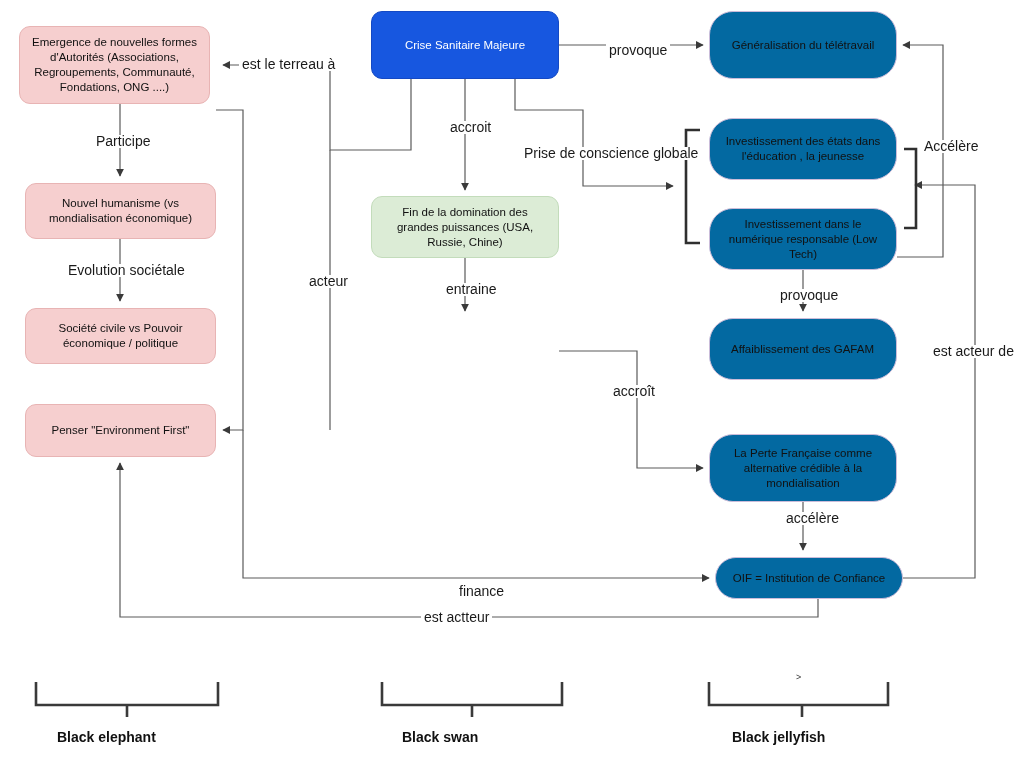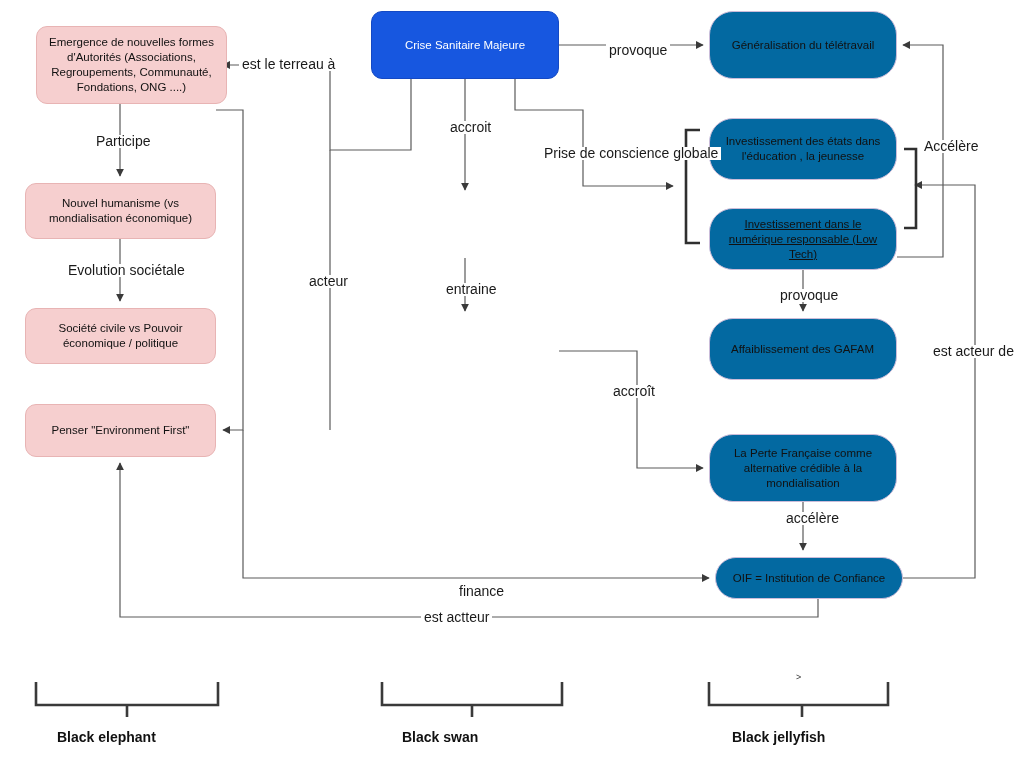--- a/index.html
+++ b/index.html
@@ -105,63 +105,66 @@
     <g class="bracketlayer" fill="none" stroke="#3a3a3a" stroke-width="2.6">
       <path d="M 36 682 L 36 705 L 218 705 L 218 682"></path>
       <path d="M 127 705 L 127 717"></path>
       <path d="M 382 682 L 382 705 L 562 705 L 562 682"></path>
       <path d="M 472 705 L 472 717"></path>
       <path d="M 709 682 L 709 705 L 888 705 L 888 682"></path>
       <path d="M 802 705 L 802 717"></path>
     </g>
   </svg>
 
-  <div class="node pink" style="left:36px;top:26px;width:191px;height:78px;">
+  <div class="node pink" style="left:19px;top:26px;width:191px;height:78px;">
       <span>Emergence de nouvelles formes d'Autorités (Associations, Regroupements, Communauté, Fondations, ONG ....)</span>
     </div>
   <div class="node pink" style="left:25px;top:183px;width:191px;height:56px;">
       <span>Nouvel humanisme (vs mondialisation économique)</span>
     </div>
   <div class="node pink" style="left:25px;top:308px;width:191px;height:56px;">
       <span>Société civile vs Pouvoir économique / politique</span>
     </div>
   <div class="node pink" style="left:25px;top:404px;width:191px;height:53px;">
       <span>Penser "Environment First"</span>
     </div>
 
   <div class="node blue" style="left:371px;top:11px;width:188px;height:68px;">
       <span>Crise Sanitaire Majeure</span>
     </div>
+  <div class="node green" style="left:371px;top:196px;width:188px;height:62px;">
+      <span>Fin de la domination des grandes puissances (USA, Russie, Chine)</span>
+    </div>
 
   <div class="node purple" style="left:709px;top:11px;width:188px;height:68px;">
       <span>Généralisation du télétravail</span>
     </div>
   <div class="node purple" style="left:709px;top:118px;width:188px;height:62px;">
       <span>Investissement des états dans l'éducation , la jeunesse</span>
     </div>
-  <div class="node purple" style="left:709px;top:208px;width:188px;height:62px;text-decoration:underline;">
+  <div class="node purple" style="left:709px;top:208px;width:188px;height:62px;">
       <span>Investissement dans le numérique responsable (Low Tech)</span>
     </div>
   <div class="node purple" style="left:709px;top:318px;width:188px;height:62px;padding-left:8px;">
       <span>Affaiblissement des GAFAM</span>
     </div>
   <div class="node purple" style="left:709px;top:434px;width:188px;height:68px;">
       <span>La Perte Française comme alternative crédible à la mondialisation</span>
     </div>
   <div class="node purple" style="left:715px;top:557px;width:188px;height:42px;">
       <span>OIF = Institution de Confiance</span>
     </div>
 
   <div class="elabel" style="left:239px;top:58px;">est le terreau à</div>
   <div class="elabel" style="left:93px;top:135px;">Participe</div>
   <div class="elabel" style="left:65px;top:264px;">Evolution sociétale</div>
   <div class="elabel" style="left:306px;top:275px;">acteur</div>
   <div class="elabel" style="left:606px;top:44px;">provoque</div>
   <div class="elabel" style="left:447px;top:121px;">accroit</div>
-  <div class="elabel" style="left:521px;top:147px;margin-left:20px;">Prise de conscience globale</div>
+  <div class="elabel" style="left:521px;top:147px;">Prise de conscience globale</div>
   <div class="elabel" style="left:443px;top:283px;">entraine</div>
   <div class="elabel" style="left:610px;top:385px;">accroît</div>
   <div class="elabel" style="left:921px;top:140px;">Accélère</div>
   <div class="elabel" style="left:777px;top:289px;">provoque</div>
   <div class="elabel" style="left:783px;top:512px;">accélère</div>
   <div class="elabel" style="left:930px;top:345px;">est acteur de</div>
   <div class="elabel" style="left:456px;top:585px;">finance</div>
   <div class="elabel" style="left:421px;top:611px;">est actteur</div>
 
   <div class="blabel" style="left:57px;top:729px;width:140px;">Black elephant</div>

